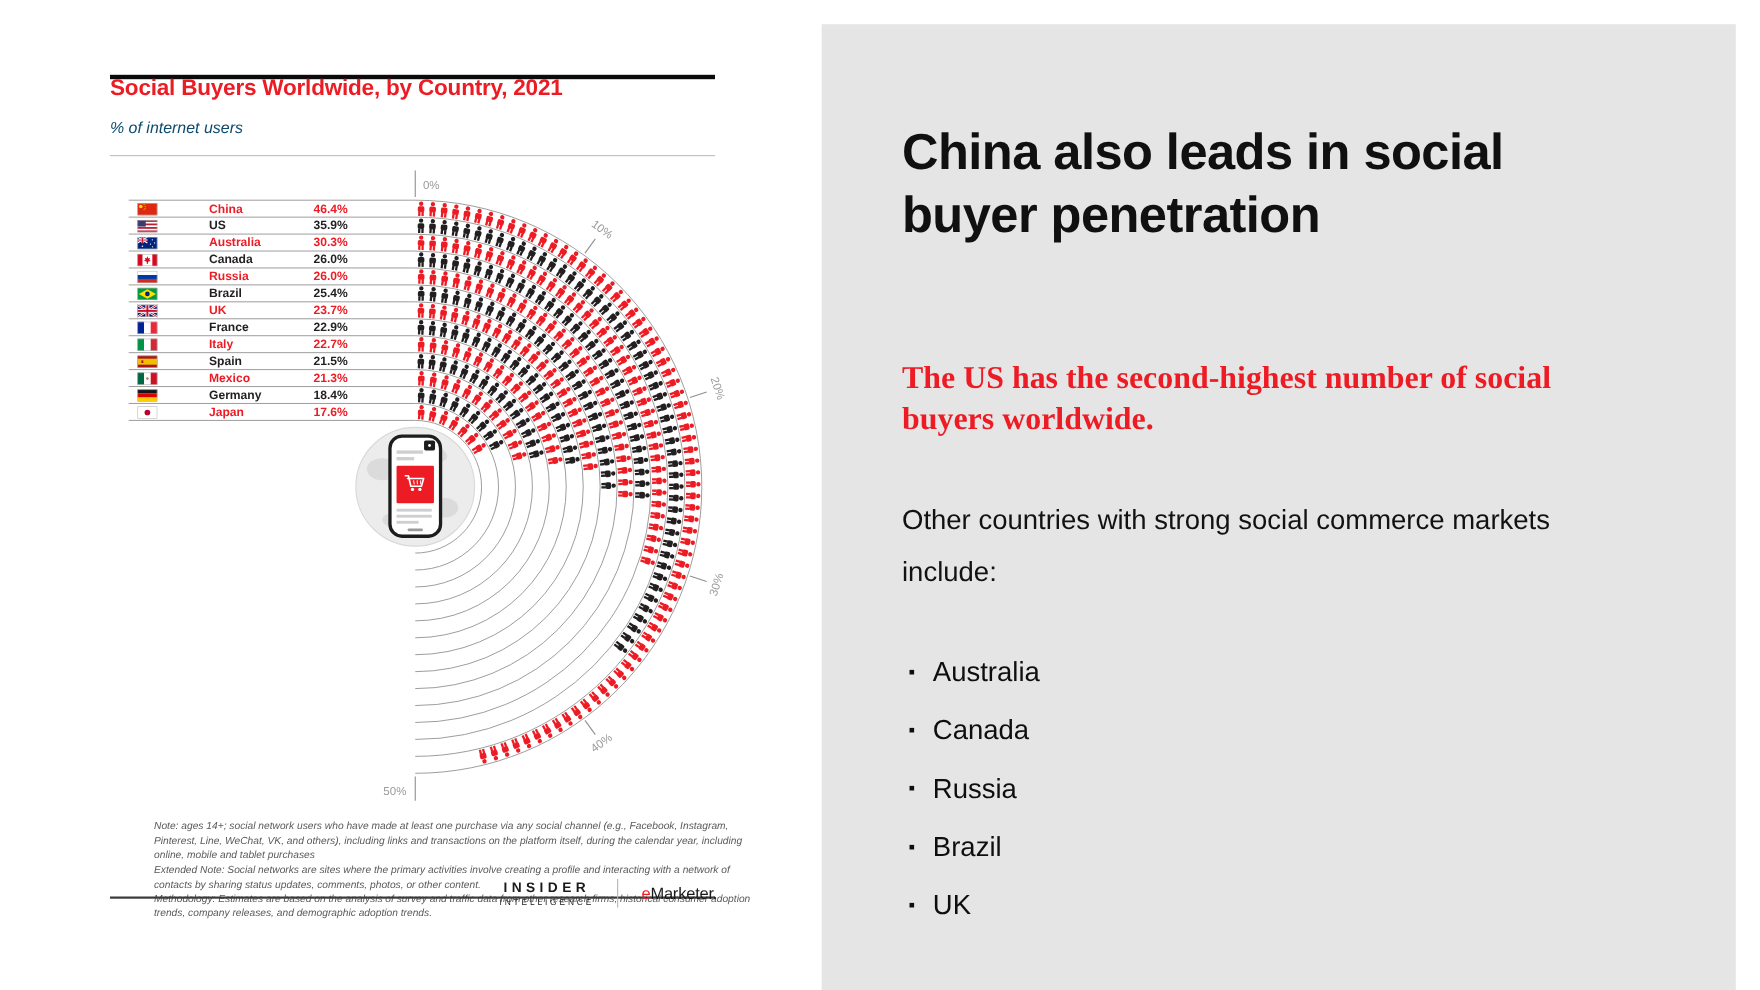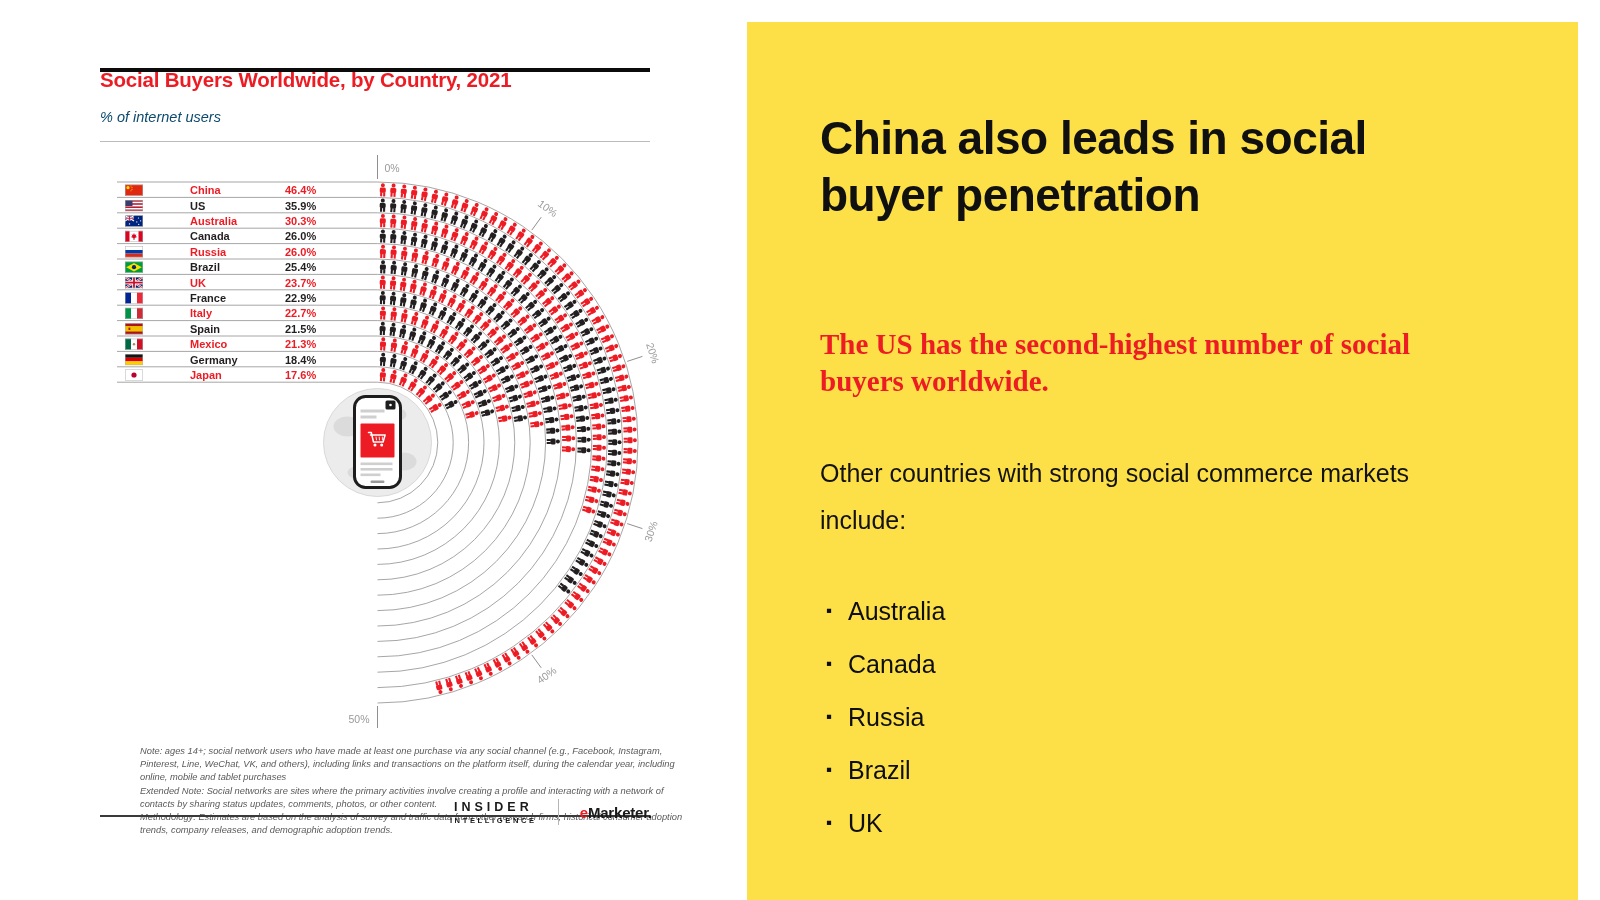--- a/index.html
+++ b/index.html
@@ -16,23 +16,23 @@
     font-size:14.5px;font-style:italic;color:#0c4a6e;}
   .chart-rule{position:absolute;left:100px;top:141px;width:550px;height:1px;background:#bcbcbc;}
   #radial-chart{position:absolute;left:95px;top:148px;width:565px;height:592px;}
   .chart-note{position:absolute;left:100px;top:745px;width:552px;
     font-size:9.3px;font-style:italic;color:#5a5a5a;line-height:1.42;margin-left:40px;}
   .brand-rule{position:absolute;left:100px;top:815px;width:550px;height:2px;background:#3a3a3a;}
   .brand-row{position:absolute;left:420px;top:795px;width:232px;height:34px;
     display:flex;align-items:center;justify-content:flex-end;gap:21px;}
   .insider{ text-align:center;color:#1a1a1a;}
   .insider .l1{font-size:12.5px;font-weight:700;letter-spacing:4px;}
-  .insider .l2{font-size:7.6px;font-weight:700;letter-spacing:2.6px;margin-top:2px;text-align:center;}
+  .insider .l2{font-size:7.6px;font-weight:400;letter-spacing:2.6px;margin-top:2px;text-align:center;}
   .brand-divider{width:1px;height:26px;background:#b5b5b5;}
-  .emarketer{font-size:15px;font-weight:700;color:#1a1a1a;letter-spacing:-0.2px;}
+  .emarketer{font-size:15px;font-weight:400;color:#1a1a1a;letter-spacing:-0.2px;}
   .emarketer .em-e{color:#ED1C24;}
   
   .right-panel{position:absolute;left:747px;top:22px;width:831px;height:878px;}
   .rp-title{position:absolute;left:73px;top:88px;width:650px;margin:0;
     font-size:46px;font-weight:700;color:#101010;line-height:1.24;letter-spacing:-0.5px;}
   .rp-highlight{position:absolute;left:73px;top:304px;width:672px;margin:0;
     font-size:29px;font-weight:700;line-height:1.28;font-family:Liberation Serif, serif;}
   .rp-intro{position:absolute;left:73px;top:428px;width:610px;margin:0;
     font-size:25px;color:#121212;line-height:1.86;}
   .rp-bullets{position:absolute;left:79px;top:574px;margin:0;padding:0;list-style:none;}
@@ -2412,21 +2412,21 @@
   <div class="brand-row">
     <div class="insider">
       <div class="l1">INSIDER</div>
       <div class="l2">INTELLIGENCE</div>
     </div>
     <div class="brand-divider"></div>
     <div class="emarketer"><span class="em-e" style="color: rgb(237, 28, 36);">e</span><span>Marketer.</span></div>
   </div>
 </div>
 
-<div class="right-panel" style="background: #fde047;">
+<div class="right-panel" style="background: #e5e5e5;">
   <h2 class="rp-title">China also leads in social buyer penetration</h2>
   <p class="rp-highlight" style="color: rgb(237, 28, 36);">The US has the second-highest number of social buyers worldwide.</p>
   <p class="rp-intro">Other countries with strong social commerce markets include:</p>
   <ul class="rp-bullets">
     <li>
         <span class="blt">▪</span>
         <span>Australia</span>
       </li>
     <li>
         <span class="blt">▪</span>

